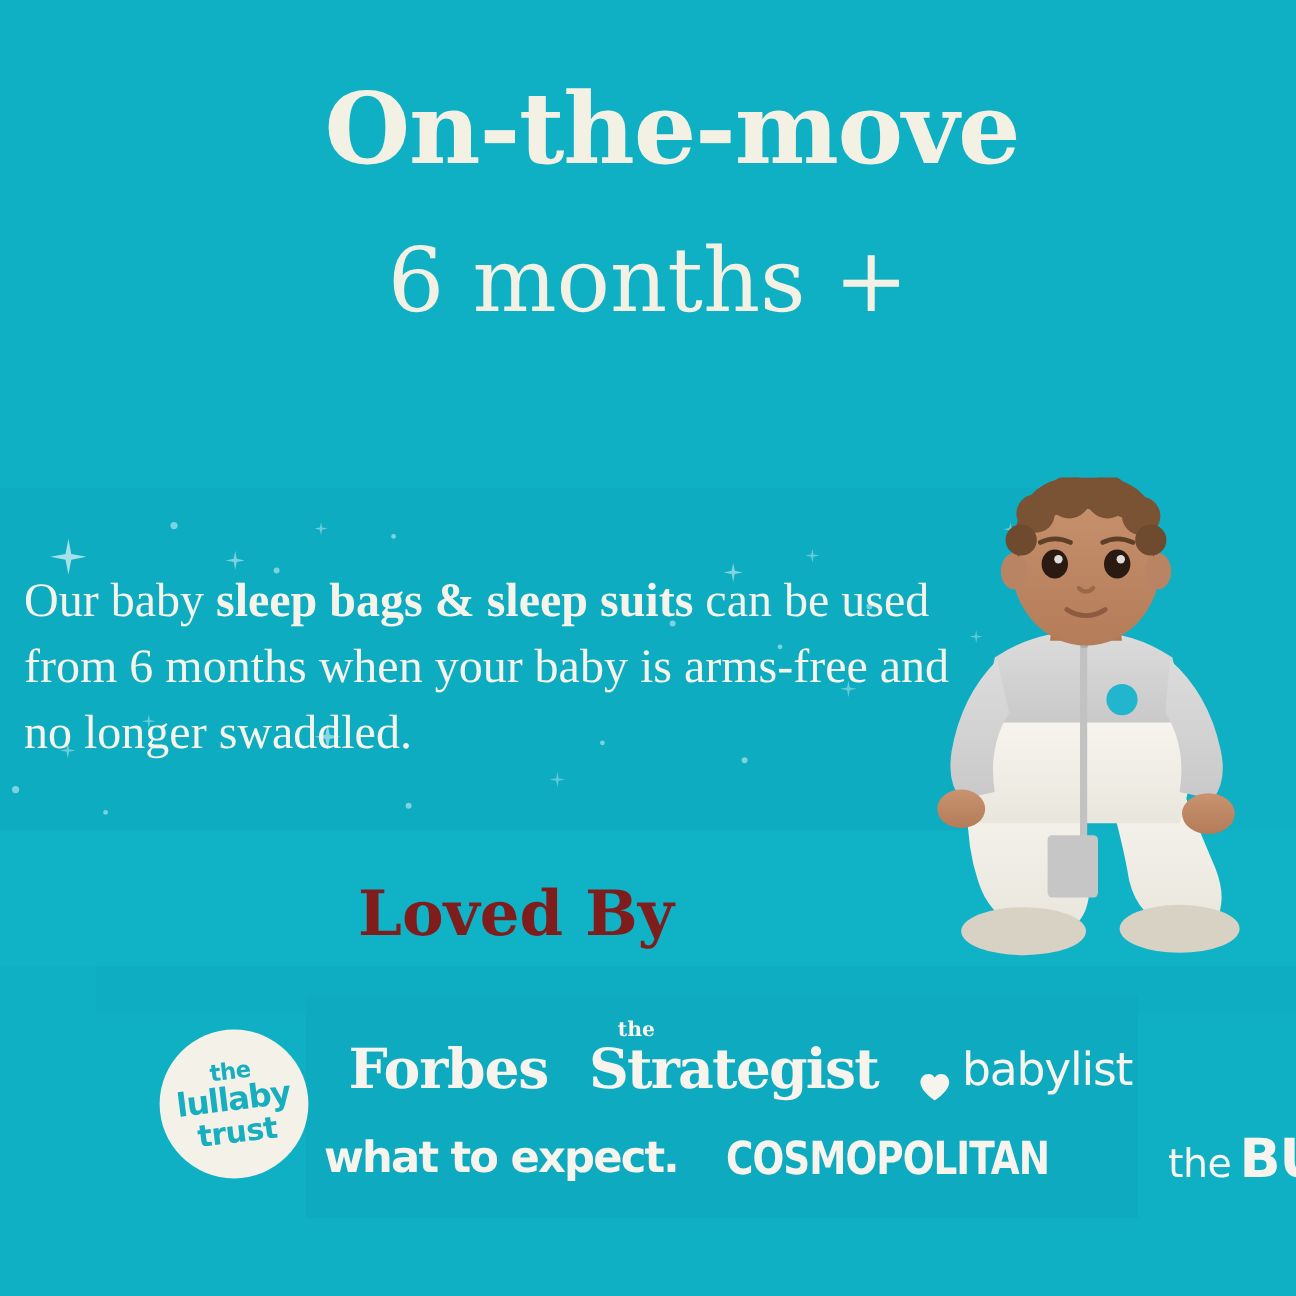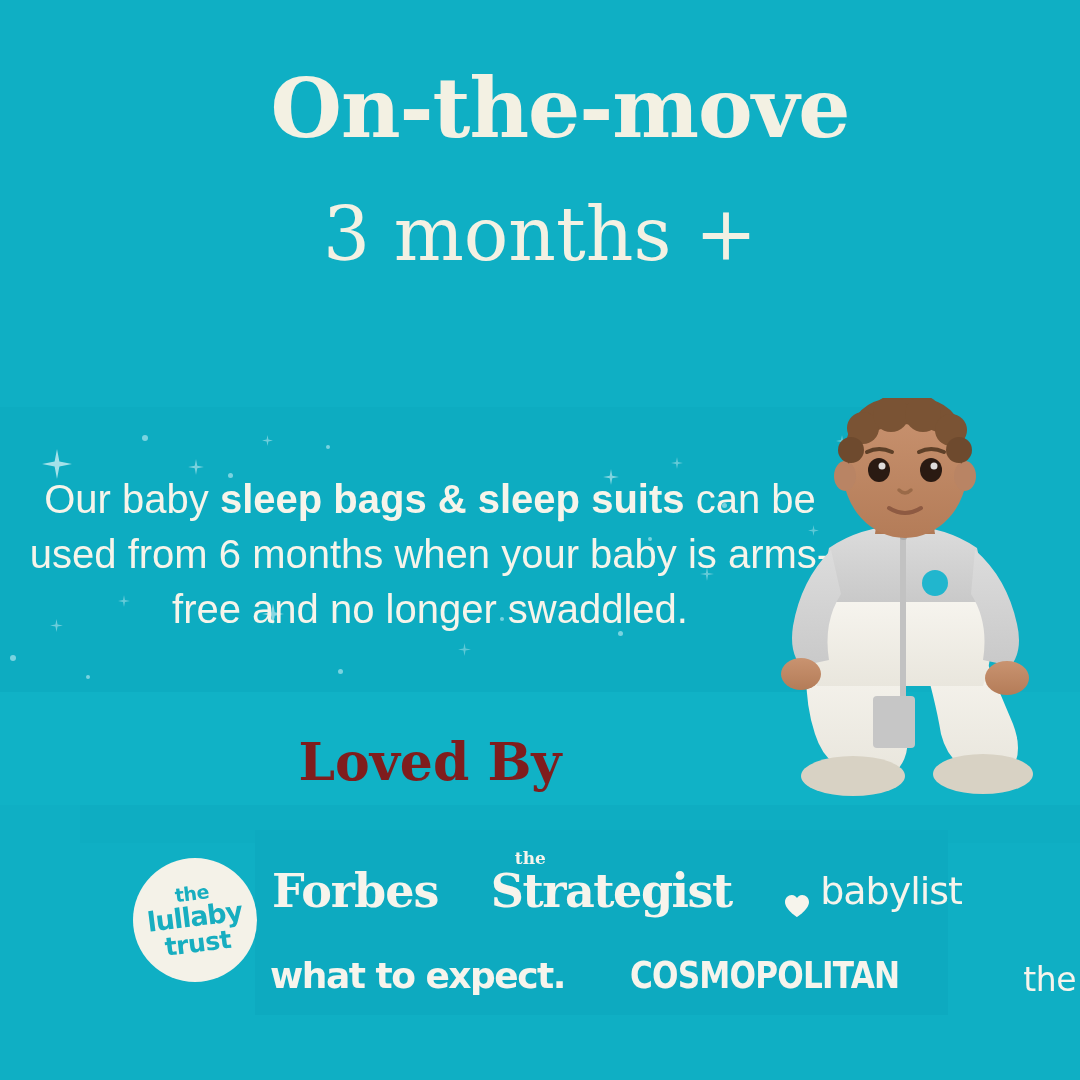--- a/index.html
+++ b/index.html
@@ -29,22 +29,22 @@
     position:absolute;left:0;top:62px;width:1080px;text-align:center;
     font-family:"DejaVu Serif", serif;font-weight:bold;
     font-size:82px;line-height:92px;color:#F3F1E3;letter-spacing:-1px;margin-left:20px;
   }
   .h-sub{
     position:absolute;left:0;top:190px;width:1080px;text-align:center;
     font-family:"DejaVu Serif", serif;font-weight:normal;
     font-size:74px;line-height:88px;color:#F3F1E3;
   }
   .body-copy{
-    position:absolute;left:20px;top:472px;width:820px;text-align:center;
-    font-family:Liberation Sans, sans-serif;font-weight:normal;
+    position:absolute;left:20px;top:472px;width:820px;text-align:left;
+    font-family:Liberation Serif, serif;font-weight:normal;
     font-size:40px;line-height:55px;color:#F6F4EA;
   }
   .body-copy b{font-weight:bold;}
   .loved-by{
     position:absolute;left:140px;top:732px;width:580px;text-align:center;
     font-family:"DejaVu Serif", serif;font-weight:bold;
     font-size:52px;line-height:60px;color:#7f1d1d;
   }
 
   
@@ -58,22 +58,22 @@
     color:#17AEC0;font-family:"DejaVu Sans", sans-serif;font-weight:bold;
     transform:rotate(-7deg);
   }
   .trust-inner .t1{font-size:19px;line-height:20px;letter-spacing:-.5px;}
   .trust-inner .t2{font-size:27px;line-height:27px;letter-spacing:-1px;}
   .trust-inner .t3{font-size:25px;line-height:27px;letter-spacing:-.5px;}
 
   
   .logos{position:absolute;left:262px;top:852px;width:690px;height:160px;}
   .logo-row{position:absolute;left:0;width:690px;display:flex;align-items:center;}
-  .row1{top:8px;height:62px;justify-content:space-between;padding-left:10px;}
-  .row2{top:92px;height:62px;justify-content:flex-start;gap:65px;padding-left:8px;}
+  .row1{top:8px;height:62px;justify-content:center;gap:34px;padding-left:10px;}
+  .row2{top:82px;height:62px;justify-content:flex-start;gap:40px;padding-left:8px;}
 
   .lg{color:#F6F4EC;white-space:nowrap;display:inline-flex;align-items:baseline;}
   .lg-forbes{font-family:"DejaVu Serif", serif;font-weight:bold;font-size:46px;letter-spacing:-1px;}
   .lg-strategist{font-family:"DejaVu Serif", serif;font-weight:bold;font-size:46px;letter-spacing:-1.5px;position:relative;}
   .lg-strategist .sup{font-size:17px;font-weight:bold;position:absolute;left:24px;top:-16px;letter-spacing:0;}
   .lg-vogue{font-family:"DejaVu Serif", serif;font-weight:normal;font-size:45px;letter-spacing:2px;}
   .lg-babylist{font-family:"DejaVu Sans", sans-serif;font-weight:normal;font-size:38px;letter-spacing:-1px;align-items:center;}
   .heart{display:inline-block;width:26px;height:24px;margin-right:10px;position:relative;top:4px;}
   .lg-wte{font-family:"DejaVu Sans", sans-serif;font-weight:bold;font-size:36px;letter-spacing:-1.5px;}
   .lg-cosmo{font-family:"DejaVu Sans", sans-serif;font-weight:bold;font-size:38px;letter-spacing:-1px;transform:scaleX(.82);transform-origin:left center;}
@@ -116,21 +116,21 @@
     <span class="dot" style="left:618px; top:224px; width:5px;height:5px;"></span>
     <span class="dot" style="left:868px; top:200px; width:5px;height:5px;"></span>
   </div>
 
   <div class="band-mid"></div>
   <div class="band-lower"></div>
   <div class="band-logos"></div>
   <div class="band-bottom"></div>
 
   <div class="h-title">On-the-move</div>
-  <div class="h-sub">3 months +</div>
+  <div class="h-sub">6 months +</div>
 
   <div class="body-copy"><span>Our baby </span><b>sleep bags &amp; sleep suits</b><span> can be used from 6 months when your baby is arms-free and no longer swaddled.</span></div>
 
   <div class="loved-by">Loved By</div>
 
   <div class="baby">
     <svg viewBox="0 0 320 400" width="320" height="400">
       <defs>
         <linearGradient id="skin" x1="0" y1="0" x2="0" y2="1">
           <stop offset="0%" stop-color="#C99370"></stop>

